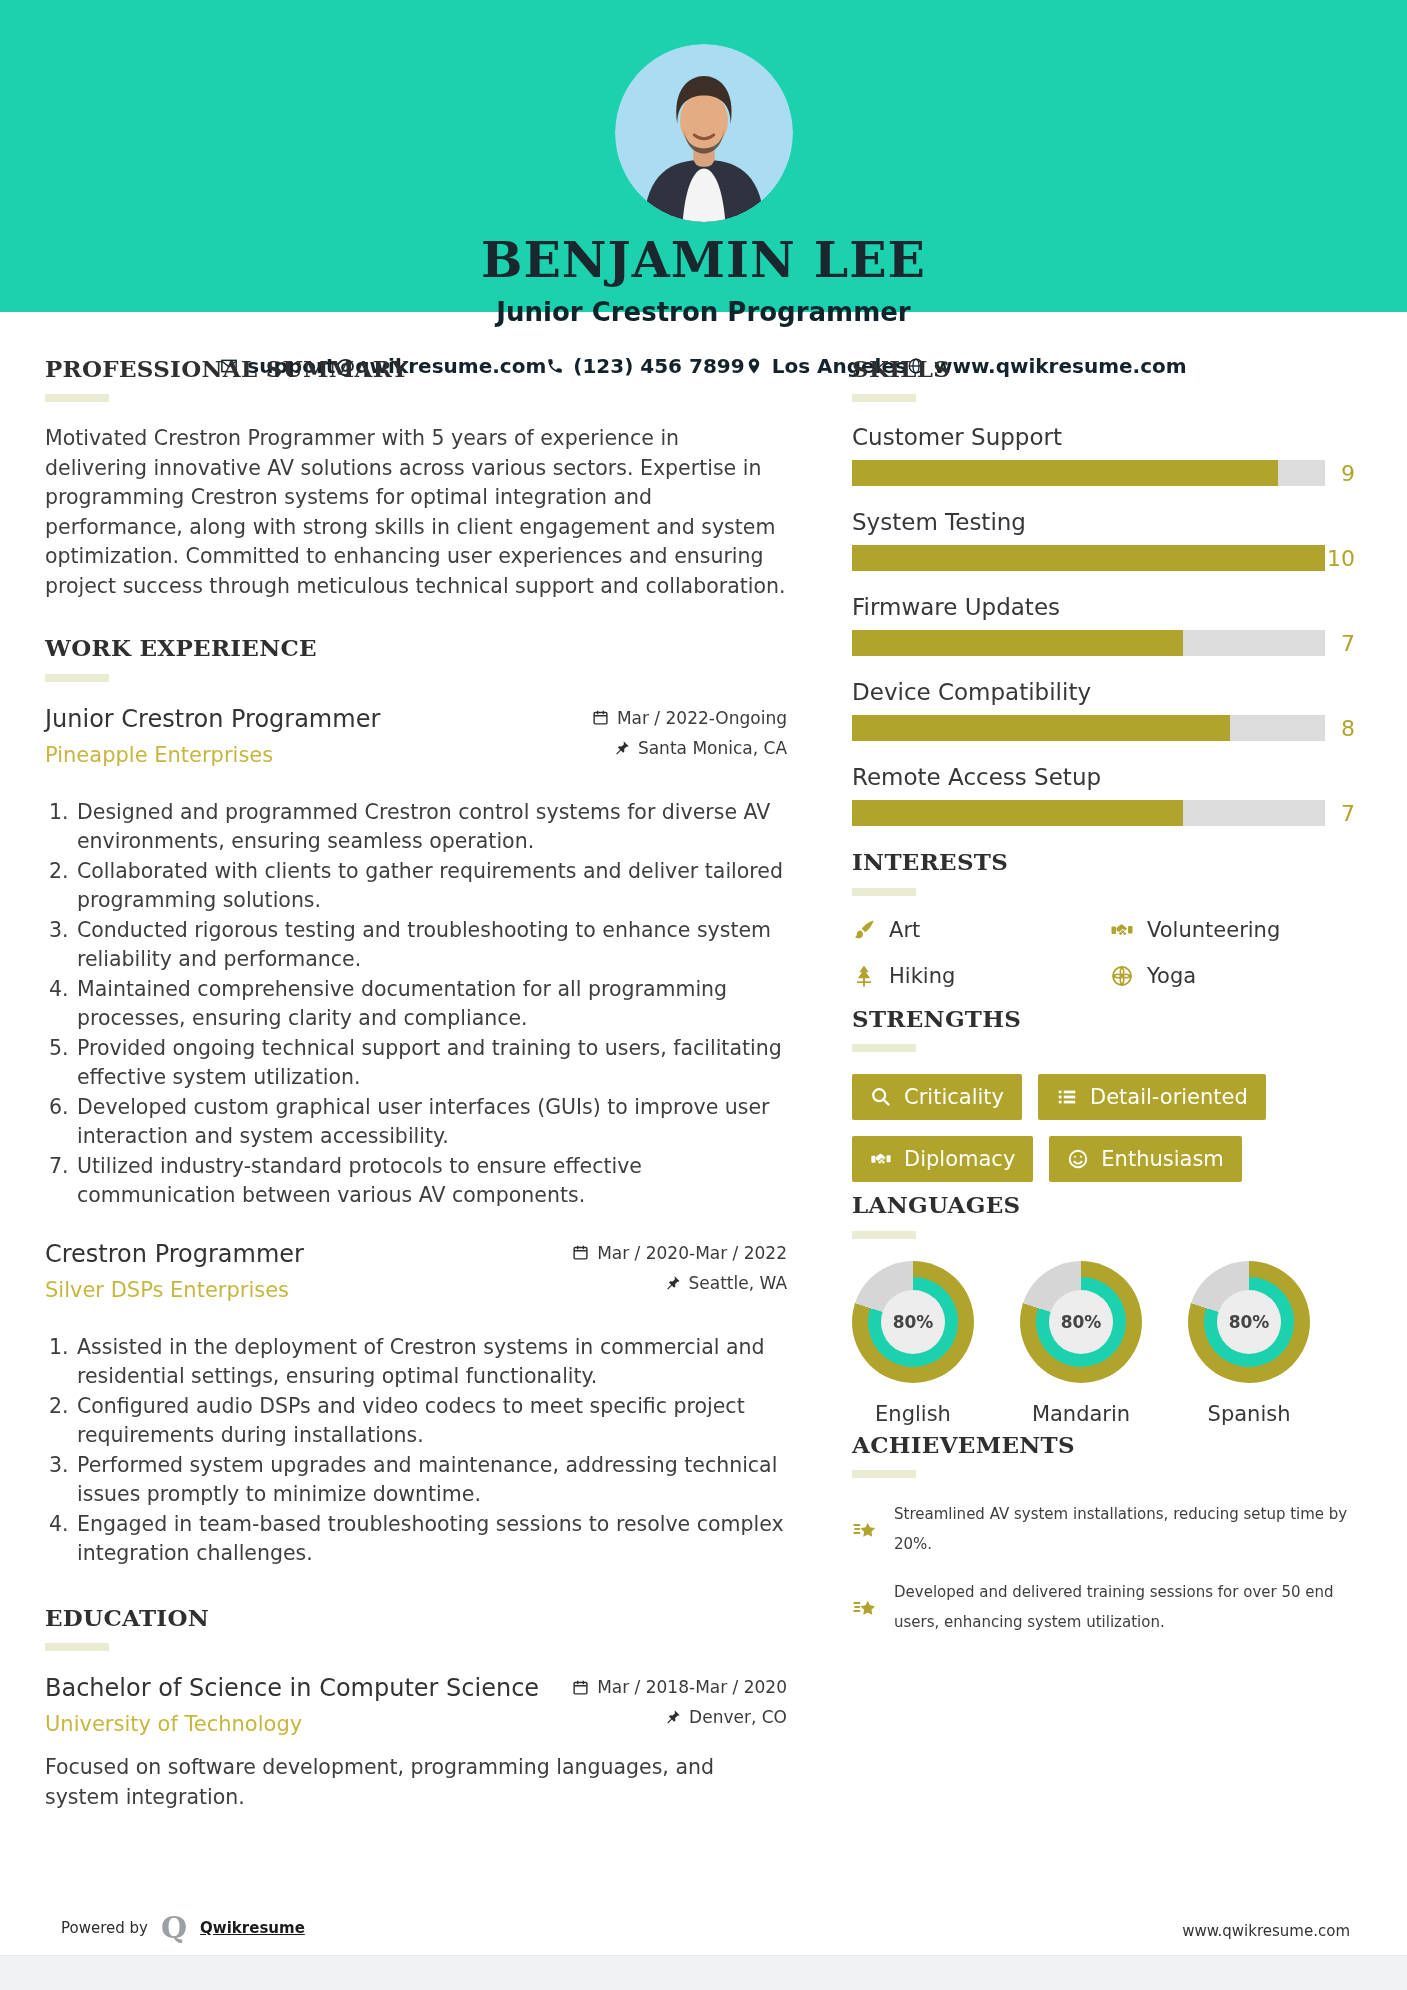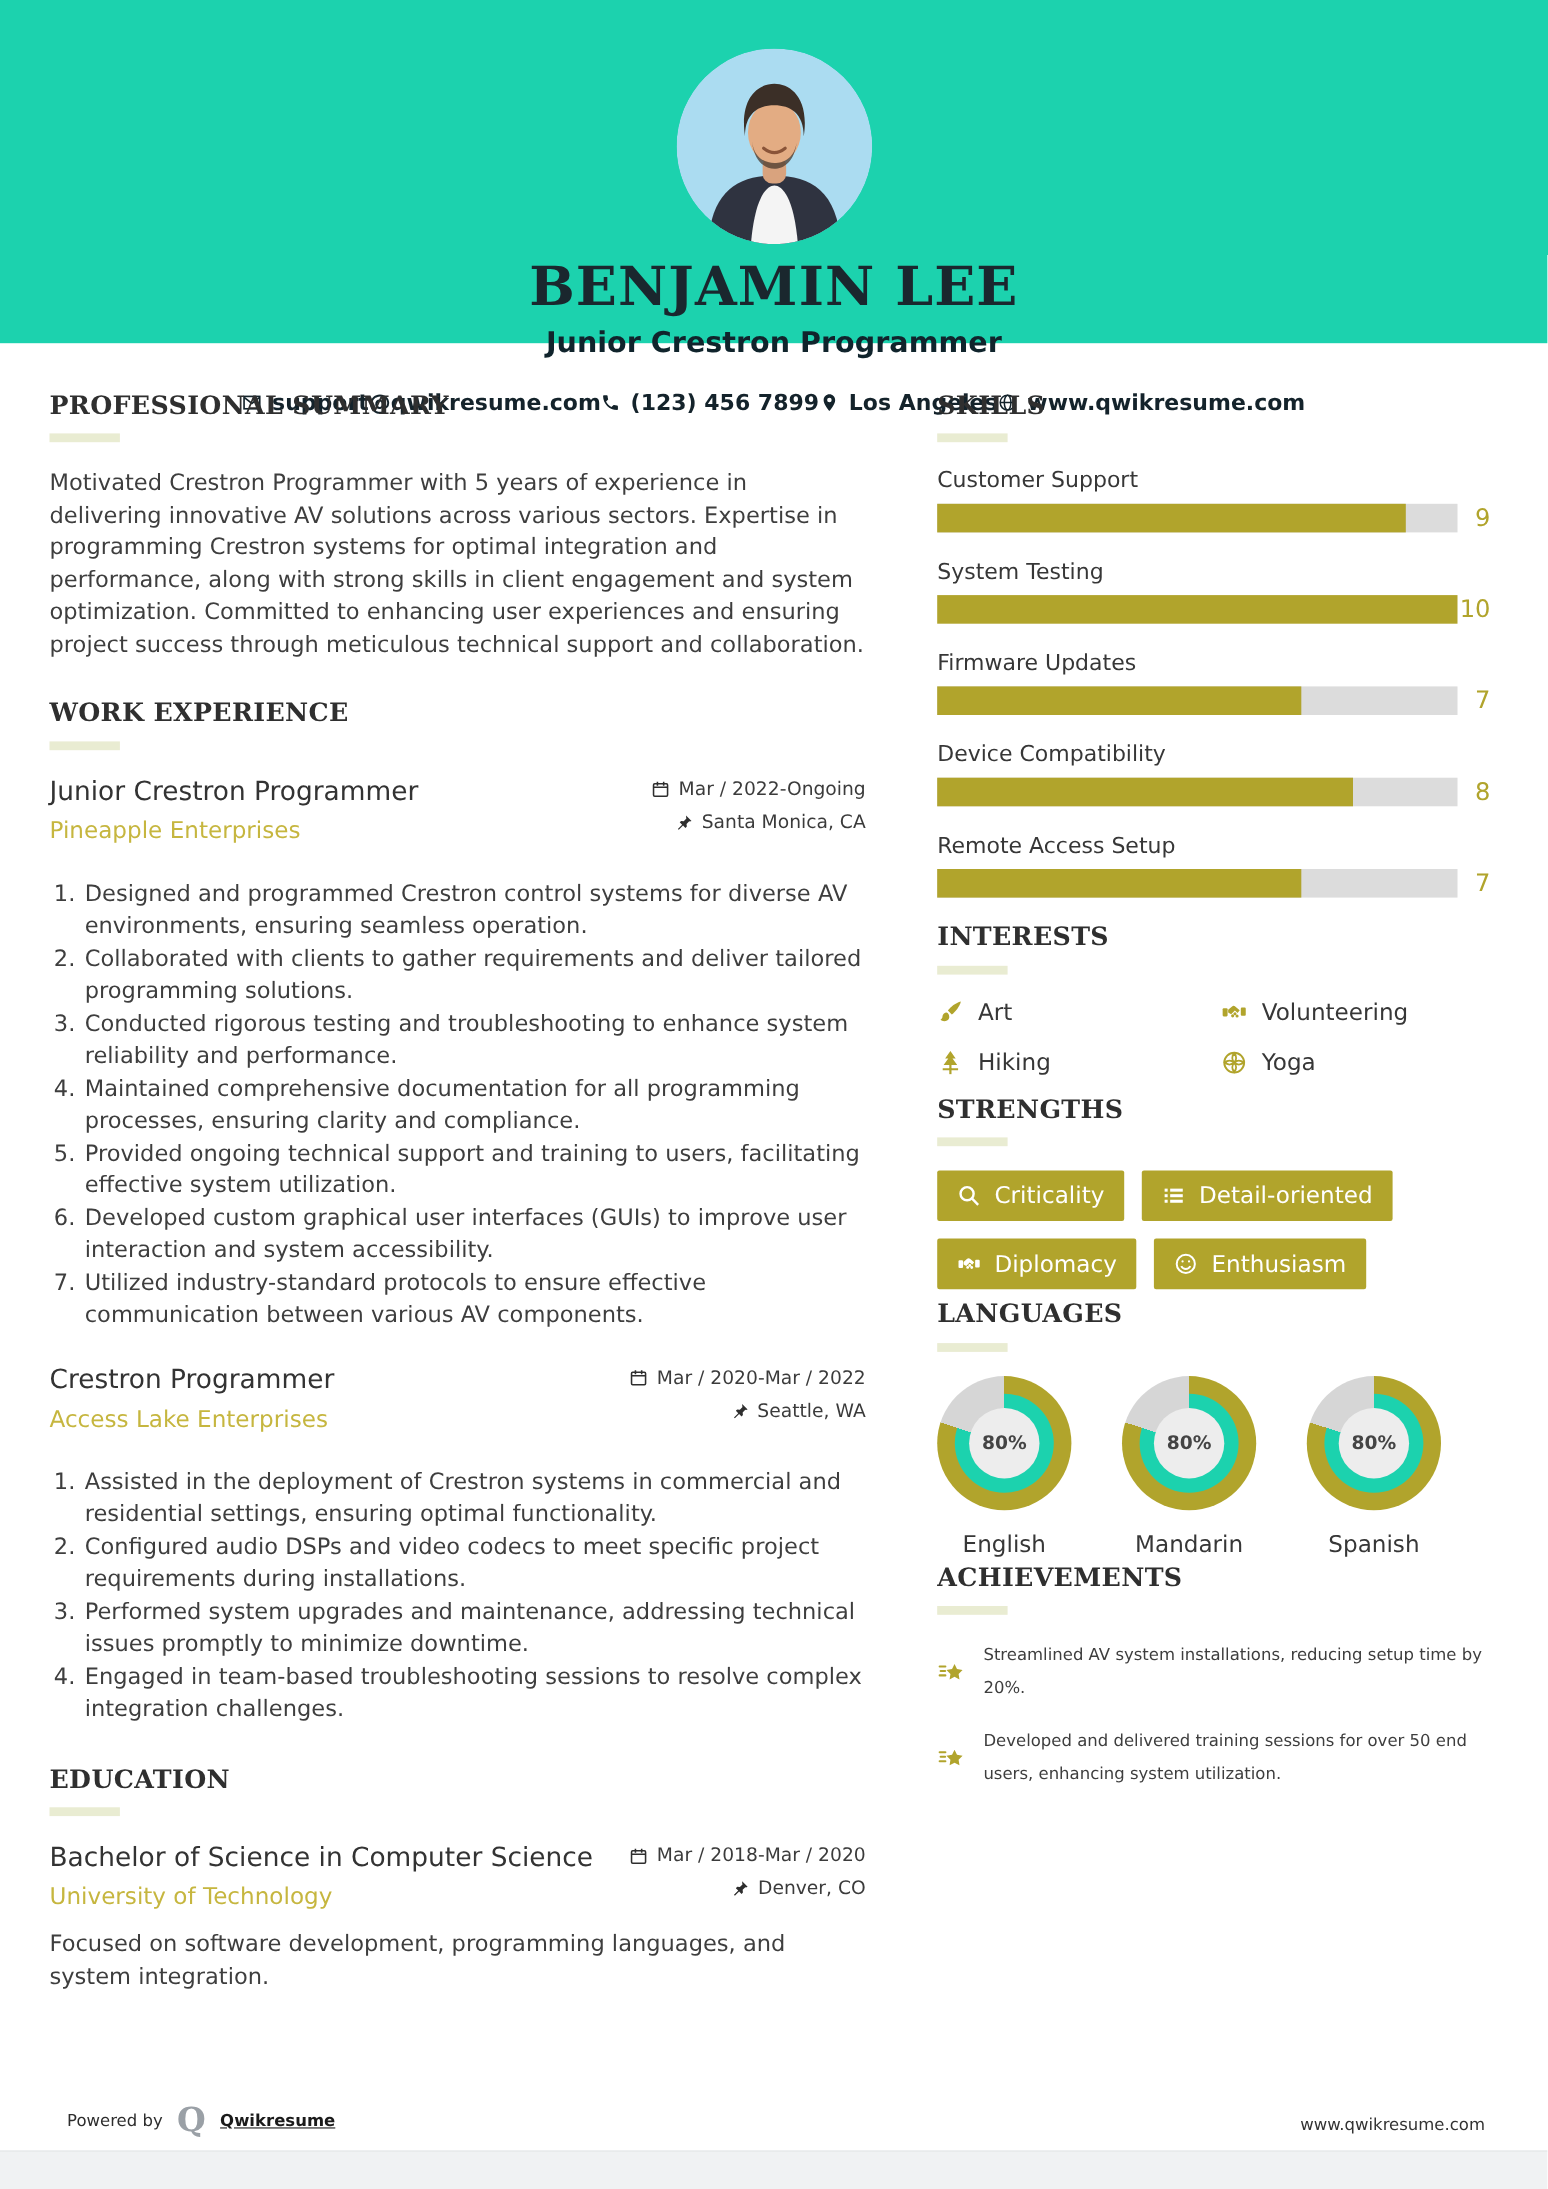--- a/index.html
+++ b/index.html
@@ -37,21 +37,21 @@
   .job-meta{text-align:right;font-size:17px;color:#3b3b3b;white-space:nowrap;padding-top:4px;}
   .meta-row{display:flex;justify-content:flex-end;align-items:center;gap:8px;margin-bottom:10px;}
   .meta-row svg{width:17px;height:17px;color:#2e2e2e;}
   ol.duties{margin:30px 0 0;padding-left:30px;}
   ol.duties li{font-size:20.5px;line-height:29.5px;margin:0;padding-left:2px;color:#3e3e3e;}
 
   .edu-desc{font-size:20.5px;line-height:29.5px;margin-top:16px;}
 
   
   .skill{margin-bottom:23px;}
-  .skill-label{font-size:20px;color:#373737;margin-bottom:10px;}
+  .skill-label{font-size:23px;color:#373737;margin-bottom:10px;}
   .bar-row{display:flex;align-items:center;}
   .track{width:473px;height:26px;background:#dcdcdc;}
   .fill{height:100%;background:#b1a42c;}
   .score{margin-left:auto;font-size:22px;color:#b1a42c;}
 
   .interests-grid{display:grid;grid-template-columns:258px 1fr;row-gap:22px;margin-bottom:18px;text-align:right;}
   .interest{display:flex;align-items:center;gap:13px;font-size:21px;color:#373737;}
   .interest svg{width:24px;height:24px;color:#b1a42c;}
 
   .badges{display:flex;flex-wrap:wrap;gap:16px;margin-bottom:10px;}
@@ -191,21 +191,21 @@
               <li>Maintained comprehensive documentation for all programming processes, ensuring clarity and compliance.</li>
               <li>Provided ongoing technical support and training to users, facilitating effective system utilization.</li>
               <li>Developed custom graphical user interfaces (GUIs) to improve user interaction and system accessibility.</li>
               <li>Utilized industry-standard protocols to ensure effective communication between various AV components.</li>
             </ol>
           </div>
           <div class="job">
             <div class="job-head">
               <div>
                 <div class="job-title">Crestron Programmer</div>
-                <div class="job-company">Access Lake Enterprises</div>
+                <div class="job-company">Silver DSPs Enterprises</div>
               </div>
               <div class="job-meta">
                 <div class="meta-row">
                   <span style="display: inline-flex; width: 17px; height: 17px;">
                     <svg viewBox="0 0 24 24" fill="none" stroke="currentColor" stroke-width="2" style="width: 100%; height: 100%;">
                       <rect x="3" y="5" width="18" height="16" rx="1.5"></rect>
                       <path d="M3 9.5h18M8 2.5v5M16 2.5v5"></path>
                     </svg>
                   </span>
                   <span>Mar / 2020-Mar / 2022</span>

